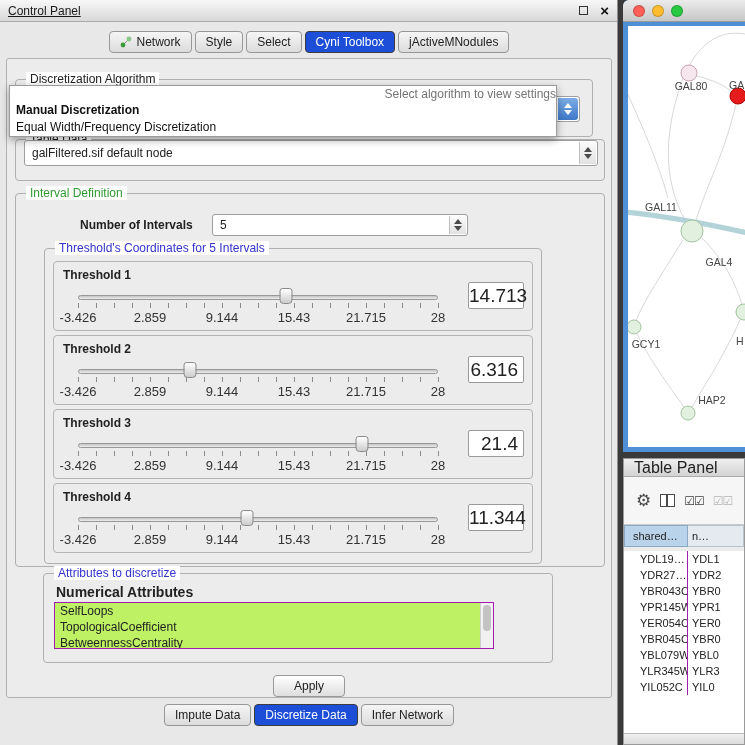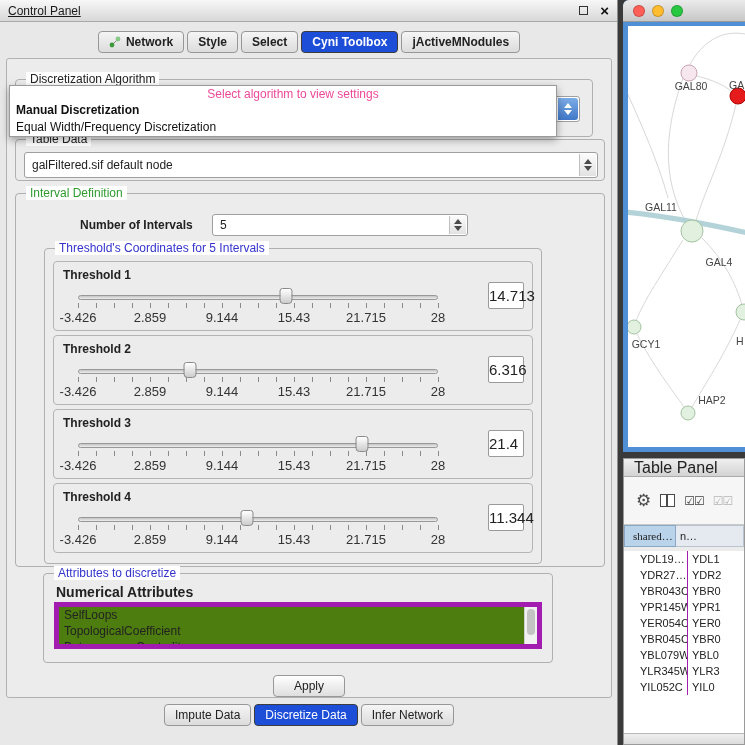--- a/index.html
+++ b/index.html
@@ -14,21 +14,21 @@
         background:#e8e8e8; border-right:1px solid #8f8f8f; }
   .cp-titlebar { height:22px; background:linear-gradient(#f7f7f7,#d8d8d8);
         border-bottom:1px solid #a8a8a8; display:flex; align-items:center;
         padding:0 8px; font-size:12px; }
   .cp-title { flex:1; color:#1a1a1a;text-decoration:underline; }
   .float-btn { width:9px; height:9px; border:1.5px solid #333; margin-right:12px; }
   .close-btn { font-size:15px; font-weight:bold; line-height:12px; color:#111; cursor:default; }
 
   .cp-tabs, .cp-bottom-tabs { position:absolute; left:0; width:618px;
         display:flex; justify-content:center; gap:3px; }
-  .cp-tabs { top:31px;font-weight:bold; }
+  .cp-tabs { top:31px; }
   .cp-bottom-tabs { top:704px; }
   .tab { font-size:12px; height:22px; padding:0 10px; display:flex; align-items:center; gap:5px;
         border:1px solid #979797; border-radius:4px;
         background:linear-gradient(#f5f5f5,#dcdcdc); color:#222; white-space:nowrap; }
   .tab.selected { background:#1d4ed8; border-color:#3d3d3d; color:#fff; }
 
   .cp-body { position:absolute; left:6px; top:58px; width:606px; height:640px;
         background:#ececec; border:1px solid #b2b2b2; border-radius:3px; }
 
   .group { position:absolute; border:1px solid #b0b0b0; border-radius:4px; }
@@ -48,46 +48,46 @@
         border-radius:0 3px 3px 0; background:linear-gradient(#7cacе6,#4078c8);
         background:linear-gradient(#7cace6,#4078c8);
         display:flex; flex-direction:column; align-items:center; justify-content:center; gap:2px; }
   .combo-blue .arr-up   { border-bottom-color:#fff; }
   .combo-blue .arr-down { border-top-color:#fff; }
 
   
   .popup { position:absolute; left:2px; top:26px; width:548px; z-index:20;
         background:#fff; border:1px solid #9a9a9a;
         box-shadow:0 3px 8px rgba(0,0,0,.35); }
-  .popup-prompt { font-size:12px; color:#ec4899; text-align:center; line-height:16px;padding-left:20px; }
+  .popup-prompt { font-size:12px; color:#737373; text-align:right; line-height:16px;padding-left:20px; }
   .popup-opt { font-size:12px; color:#111; line-height:17px; padding-left:6px; white-space:nowrap; }
   .popup-opt.bold { font-weight:bold; }
 
   
   .thr-panel { margin:4px 8px 0; height:70px; position:relative;
         border:1px solid #b4b4b4; border-radius:4px; background:#ececec; }
   .thr-label { position:absolute; left:9px; top:6px; font-size:12px; font-weight:bold; }
   .slider { position:absolute; left:8px; top:26px; width:400px; height:40px; }
   .track { position:absolute; left:16px; top:7px; width:360px; height:5px;
         background:linear-gradient(#c4c4c4,#ededed); border:1px solid #989898; border-radius:3px; }
   .rail { position:absolute; left:16px; top:0; width:360px; height:18px; }
   .thumb { position:absolute; top:0; width:13px; height:16px; transform:translateX(-50%);
         background:linear-gradient(#ffffff,#cccccc); border:1px solid #8a8a8a; border-radius:3px 3px 4px 4px; }
   .ticks { position:absolute; left:16px; top:15px; width:361px; height:5px;
         background:repeating-linear-gradient(to right,#8a8a8a 0,#8a8a8a 1px,transparent 1px,transparent 18px); }
   .scale { position:absolute; left:16px; top:22px; width:360px; height:12px; }
   .scale span { position:absolute; transform:translateX(-50%); font-size:13px; color:#333; white-space:nowrap; }
-  .thr-value { position:absolute; right:8px; top:20px; width:36px; height:27px;
+  .thr-value { position:absolute; right:8px; top:20px; width:56px; height:27px;
         background:#fff; border:1px solid #9a9a9a; border-radius:2px;
-        font-size:15px; line-height:25px; text-align:right; padding-right:5px; }
+        font-size:19px; line-height:25px; text-align:right; padding-right:5px; }
 
   
   .attr-label { position:absolute; left:12px; top:10px; font-size:14px; font-weight:bold; }
-  .attr-list { position:absolute; left:10px; top:28px; width:488px; height:47px;
-        background:#4d7c0f; border:5px solid #a21caf; overflow:hidden; }
+  .attr-list { position:absolute; left:10px; top:28px; width:440px; height:47px;
+        background:#bef264; border:1px solid #a21caf; overflow:hidden; }
   .attr-item { font-size:12px; line-height:16px; padding-left:5px; white-space:nowrap; }
   .vscroll { position:absolute; right:0; top:0; bottom:0; width:13px;
         background:#f1f1f1; border-left:1px solid #cfcfcf; }
   .vscroll .vthumb { position:absolute; left:2px; top:2px; width:8px; height:26px;
         background:#c3c3c3; border-radius:4px; }
 
   .apply-btn { position:absolute; left:calc(50% - 36px); top:616px; width:72px; height:22px;
         background:linear-gradient(#ffffff,#dedede); border:1px solid #989898; border-radius:4px;
         font-size:12px; text-align:center; line-height:20px; }
 
@@ -108,22 +108,22 @@
         border-bottom:1px solid #ababab; display:flex; align-items:center;
         padding-left:10px; font-size:16px; }
   .tp-toolbar { height:48px; background:#f6f6f6; border-bottom:1px solid #c9c9c9;
         display:flex; align-items:center; gap:9px; padding-left:12px; }
   .gear { font-size:17px; color:#4a4a4a; line-height:17px; }
   .cols-icon { width:15px; height:13px; border:1.5px solid #4a4a4a; position:relative; background:#fff; }
   .cols-icon::before { content:""; position:absolute; left:5px; top:0; bottom:0; width:1.5px; background:#4a4a4a; }
   .chk { font-size:12px; line-height:12px; color:#3f3f3f; letter-spacing:-1px; }
   .chk.faint { color:#b5b5b5; }
   .tp-header { height:22px; display:flex; font-size:11px; }
-  .tp-header .h1 { width:52px; background:#b9d3ea; border:1px solid #8aa8c4;
-        line-height:20px; padding-left:8px; overflow:hidden; white-space:nowrap;font-family:Liberation Serif, serif; }
+  .tp-header .h1 { width:64px; background:#b9d3ea; border:1px solid #8aa8c4;
+        line-height:20px; padding-left:8px; overflow:hidden; white-space:nowrap; }
   .tp-header .h2 { flex:1; background:#e4eaf0; border:1px solid #b9c4cf; border-left:none;
         line-height:20px; padding-left:4px; overflow:hidden; white-space:nowrap; }
   .tp-rows { background:#fff; position:absolute; left:0; right:0; top:92px; bottom:11px; overflow:hidden; }
   .tp-row { display:flex; height:16px; font-size:11px; line-height:16px; }
   .tp-row .c1 { width:64px; padding-left:16px; border-right:1px solid #a21caf; overflow:hidden; white-space:nowrap; }
   .tp-row .c2 { flex:1; padding-left:4px; overflow:hidden; white-space:nowrap; }
   .hscroll { position:absolute; left:0; right:0; bottom:0; height:11px;
         background:linear-gradient(#efefef,#dcdcdc); border-top:1px solid #b8b8b8; }
 </style>
 </head>
@@ -172,21 +172,21 @@
     </div>
 
     <div class="popup">
       <div class="popup-prompt">Select algorithm to view settings</div>
       <div class="popup-opt bold">Manual Discretization</div>
       <div class="popup-opt">Equal Width/Frequency Discretization</div>
     </div>
 
     <div class="group" style="left:8px; top:80px; width:590px; height:42px;padding-left:46px;">
       <span class="group-title">Table Data</span>
-      <div class="combo" style="left:8px; top:12px; width:574px; height:26px;">
+      <div class="combo" style="left:8px; top:0; width:574px; height:26px;">
         <span>galFiltered.sif default node</span>
         <div class="stepper">
           <span class="arr-up"></span>
           <span class="arr-down"></span>
         </div>
       </div>
     </div>
 
     <div class="group" style="left:8px; top:134px; width:590px; height:374px;">
       <span class="group-title t-green">Interval Definition</span>

